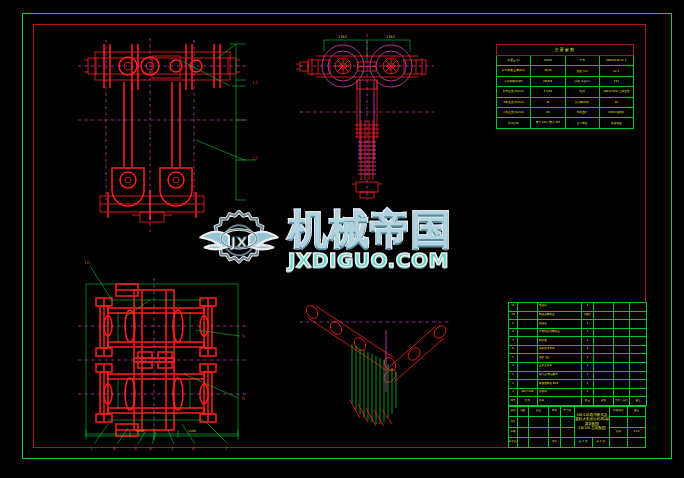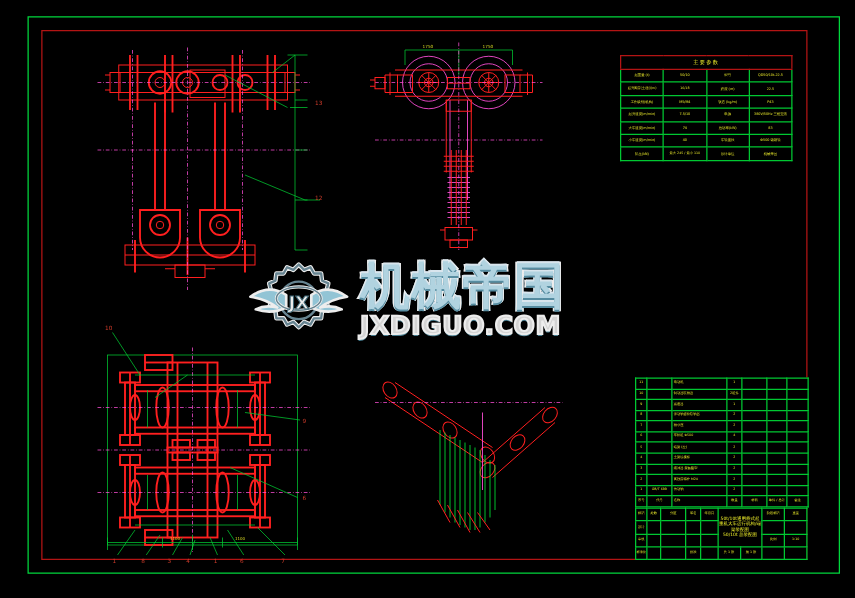--- a/index.html
+++ b/index.html
@@ -75,21 +75,21 @@
     color:#bfe4f2;
     -webkit-text-stroke:2.4px #ffffff;
     paint-order:stroke fill;
     text-shadow:0 2px 0 #5d97ad, 0 -1px 0 #eaf7ff;
     background:linear-gradient(#e9f7ff 0%, #a9d8ec 45%, #5ea9c6 100%);
     -webkit-background-clip:text; background-clip:text;
   }
   #wm-en {
     font-size:20px; font-weight:bold; letter-spacing:0.5px; margin-top:1px;
     font-family:"DejaVu Sans","Liberation Sans",sans-serif;
-    color:#e5e5e5; -webkit-text-stroke:1.6px #ffffff;
+    color:#5eead4; -webkit-text-stroke:1.6px #ffffff;
     text-shadow:0 1.5px 0 #4b8598;
   }
 </style>
 </head>
 <body>
 
 <div id="canvas">
 
   <div class="frame-outer"></div>
   <div class="frame-inner"></div>

